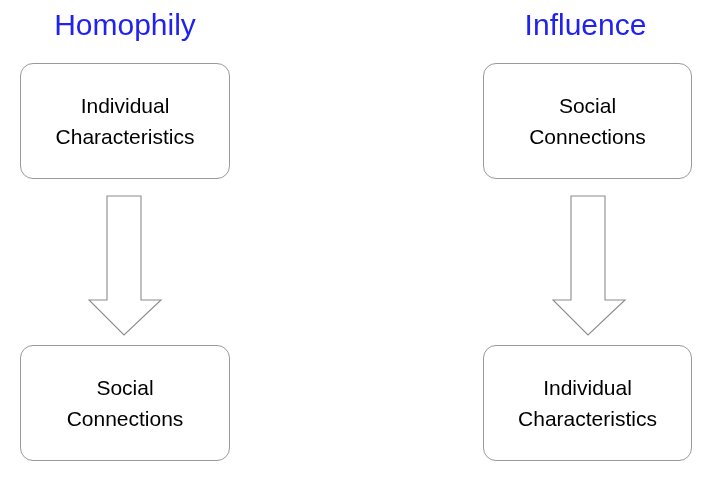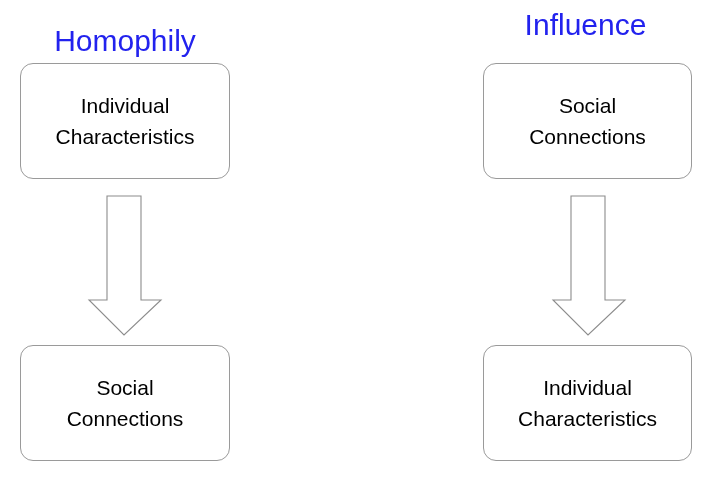--- a/index.html
+++ b/index.html
@@ -24,21 +24,20 @@
     font-size: 30px;
     line-height: 34px;
     font-weight: normal;
     white-space: nowrap;
     font-family: "Liberation Sans", sans-serif;
   }
   #title-homophily {
     left: 20px;
     top: 8px;
     width: 210px;
-    margin-top: 16px;
   }
   #title-influence {
     left: 481px;
     top: 8px;
     width: 209px;
   }
   .node-box {
     position: absolute;
     box-sizing: border-box;
     background: #ffffff;

